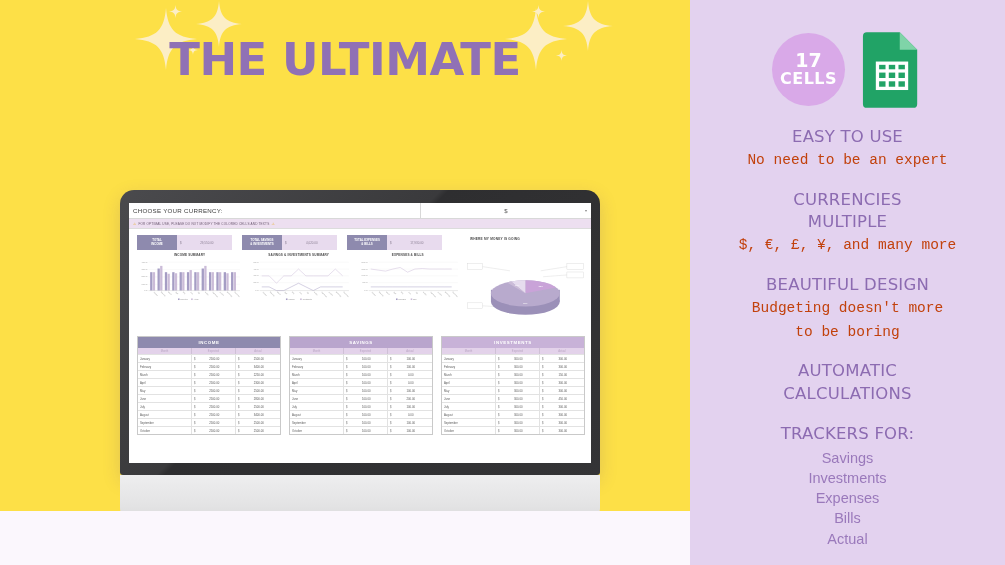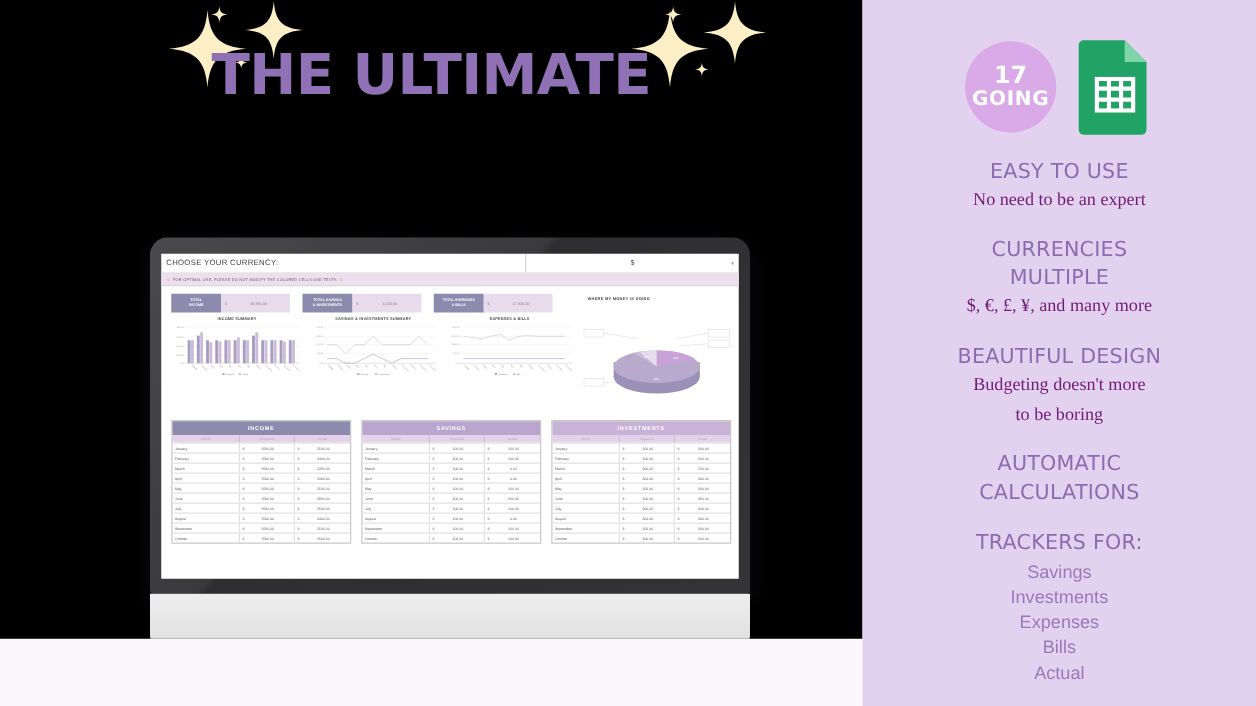--- a/index.html
+++ b/index.html
@@ -7,21 +7,21 @@
     width: 1005px; height: 565px;
     font-family: "Liberation Sans", sans-serif;
     overflow: hidden;
   }
   body { position: relative; background: #fbf7fd; }
 
   
   #left-panel {
     position: absolute; left: 0; top: 0;
     width: 690px; height: 511px;
-    background: #000000;
+    background: #fde047;
     overflow: hidden;
   }
 
   
   .sparkle { position: absolute; }
   .sparkle svg { display: block; }
 
   
   #headline {
     position: absolute; left: 0; top: 30px; width: 690px;
@@ -165,22 +165,22 @@
   #tabs-circle .t { font-size: 16px; letter-spacing: .5px; }
   #sheets-icon { width: 62px; height: 78px; }
 
   .feat { margin-top: 18px; padding: 0 18px; }
   .feat-h {
     color: #8c6bb1; font-weight: 400; font-size: 16.5px;
     letter-spacing: .2px; line-height: 1.35; text-transform: uppercase;
     font-family: "DejaVu Sans", sans-serif;
   }
   .feat-s {
-    color: #701a75; font-size: 14.5px; line-height: 1.35; margin-top: 3px;
-    font-family: Liberation Serif, serif;
+    color: #c2410c; font-size: 14.5px; line-height: 1.35; margin-top: 3px;
+    font-family: Liberation Mono, monospace;
   }
   .tracker-list { color: #9a79bb; font-size: 14.5px; line-height: 1.25; margin-top: 3px; }
   .tracker-list div { padding: 1px 0; }
 </style>
 </head>
 <body>
 
 <div id="left-panel">
 
   <div class="sparkle" style="left:135px;top:8px;">
@@ -832,21 +832,21 @@
     <div id="neck"></div>
 
   </div>
 </div>
 
 <div id="right-panel">
 
   <div id="badge-row">
     <div id="tabs-circle">
       <span class="n">17</span>
-      <span class="t">GOING</span>
+      <span class="t">CELLS</span>
     </div>
     <svg id="sheets-icon" viewBox="0 0 64 80">
       <path d="M6 2 h34 l18 18 v56 a4 4 0 0 1 -4 4 H6 a4 4 0 0 1 -4 -4 V6 a4 4 0 0 1 4 -4 z" fill="#21a366"></path>
       <path d="M40 2 l18 18 h-18 z" fill="#7fd4a8"></path>
       <g fill="none" stroke="#ffffff" stroke-width="3.4">
         <rect x="17" y="34" width="30" height="26"></rect>
         <line x1="17" y1="42" x2="47" y2="42"></line>
         <line x1="17" y1="51" x2="47" y2="51"></line>
         <line x1="27" y1="34" x2="27" y2="60"></line>
         <line x1="37" y1="34" x2="37" y2="60"></line>

